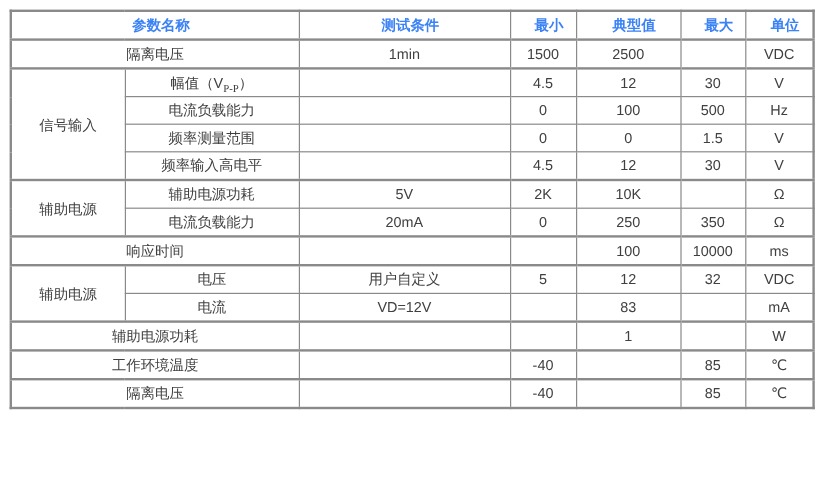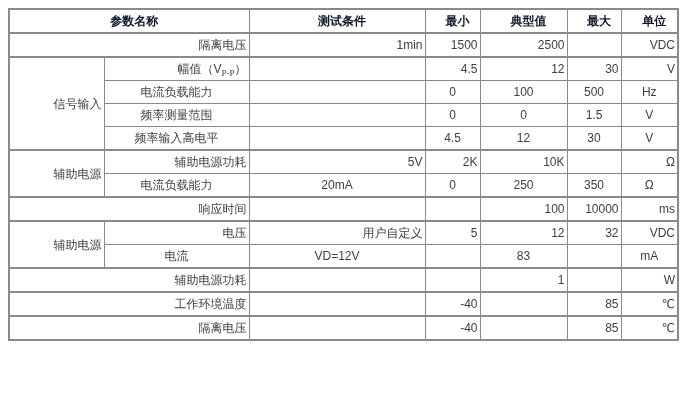--- a/index.html
+++ b/index.html
@@ -25,22 +25,22 @@
     height: 22px;
     padding: 0 2px;
     text-align: center;
     vertical-align: middle;
     font-size: 12px;
     line-height: 14px;
     color: #404040;
     overflow: hidden;
     white-space: nowrap;
   }
-  .params th { font-weight: bold; color: #0f172a; padding-left: 12px; }
-  tr.sec > th, tr.sec > td { border-top-width: 2px; text-align: right; }
+  .params th { font-weight: bold; color: #3b82f6; padding-left: 12px; }
+  tr.sec > th, tr.sec > td { border-top-width: 2px; }
   td.groupcell { border-bottom-width: 2px; }
   sub { font-size: 9px; line-height: 0; font-family: Liberation Serif, serif; }
 </style>
 </head>
 <body>
 
 <div class="page">
 
   <table class="params">
     <colgroup>

